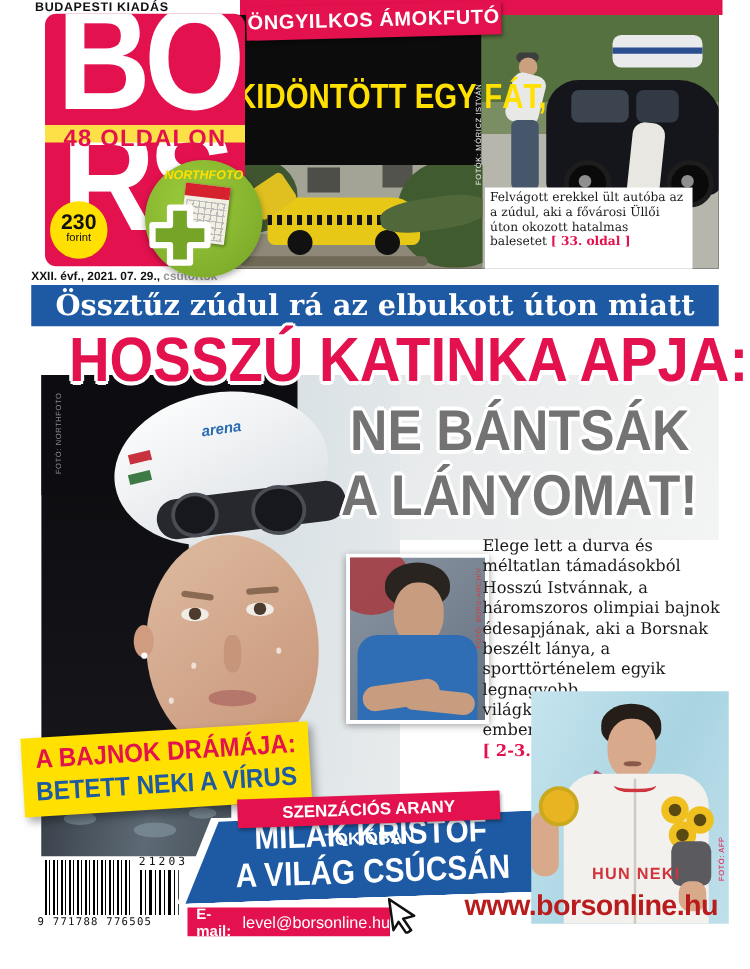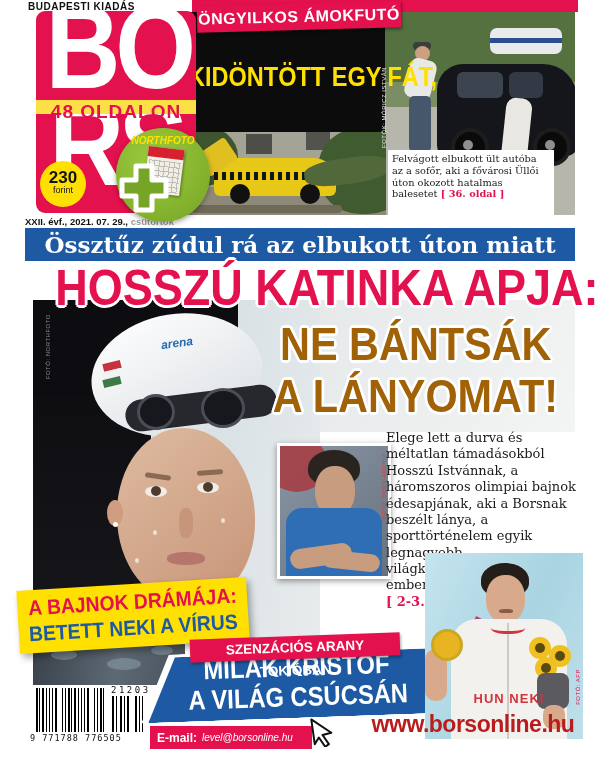--- a/index.html
+++ b/index.html
@@ -118,21 +118,21 @@
   .hp-eye{position:absolute;width:22px;height:11px;background:#f2ece6;border-radius:50%;overflow:hidden;}
   .hp-eye i{position:absolute;left:6px;top:0px;width:10px;height:10px;background:#4d3b2e;border-radius:50%;}
   .hp-nose{position:absolute;left:146px;top:208px;width:14px;height:30px;background:#c08a6e;
         border-radius:40%;opacity:.6;}
   .hp-lips{position:absolute;left:134px;top:252px;width:38px;height:13px;background:#b5766b;border-radius:45%;}
   .hp-ear{position:absolute;left:74px;top:200px;width:16px;height:26px;background:#cf9c80;border-radius:50%;}
   .hp-earring{position:absolute;left:80px;top:222px;width:5px;height:5px;background:#fff;border-radius:50%;}
   .hp-neck{position:absolute;left:108px;top:296px;width:76px;height:48px;background:#d2a084;border-radius:20% 20% 0 0;}
   .hp-drop{position:absolute;width:4px;height:5px;background:rgba(255,255,255,.65);border-radius:50%;}
   .credit-hosszu{position:absolute;left:12px;top:14px;color:#8b8b8b;}
-  .hl-blue{left:246px;top:318px;width:339px;text-align:center;color:#a16207;font-weight:bold;
+  .hl-blue{left:246px;top:318px;width:339px;text-align:center;color:#737373;font-weight:bold;
         font-size:46px;line-height:52px;white-space:nowrap;z-index:31;}
   .hl-blue .cx{transform:scaleX(.9);}
 
   .father{left:277px;top:443px;width:108px;height:130px;border:3px solid #fff;
         box-shadow:0 2px 6px rgba(0,0,0,.4);z-index:20;overflow:hidden;
         background:linear-gradient(135deg,#8a96a3,#66727f);}
   .fp-red{position:absolute;left:-14px;top:-10px;width:62px;height:56px;background:#a83a40;
         border-radius:50%;opacity:.85;}
   .fp-hair{position:absolute;left:28px;top:4px;width:52px;height:36px;background:#2a2420;
         border-radius:50% 50% 42% 42%;}
@@ -203,21 +203,21 @@
         background:repeating-linear-gradient(90deg,#000 0 1.6px,#fff 1.6px 3.4px,#000 3.4px 4.2px,#fff 4.2px 6.4px);}
   .barcode-addon{left:112px;top:696px;width:31px;height:36px;
         background:repeating-linear-gradient(90deg,#000 0 2px,#fff 2px 4.4px,#000 4.4px 5.2px,#fff 5.2px 7.6px);}
   .bc-digits{left:30px;top:733px;font-family:"DejaVu Sans Mono",monospace;font-size:8.5px;
         letter-spacing:1px;color:#111;}
   .bc-addon-digits{left:111px;top:685px;font-family:"DejaVu Sans Mono",monospace;font-size:9px;
         letter-spacing:2.5px;color:#111;}
   .email-bar{left:150px;top:726px;width:155px;height:23px;background:#e3114d;color:#fff;
         display:flex;align-items:center;padding-left:7px;z-index:45;}
   .email-bar .lbl{font-weight:bold;font-size:12px;margin-right:5px;}
-  .email-bar .val{font-size:10px;font-style:italic;}
+  .email-bar .val{font-size:13px;}
   .cursor{left:310px;top:717px;z-index:46;}
   .website{left:350px;top:711px;width:246px;text-align:center;color:#b91c1c;font-weight:bold;
         font-size:23px;letter-spacing:-.5px;z-index:50;white-space:nowrap;}
 </style>
 </head>
 <body>
 
 <div id="page">
 
   <span class="abs edition">BUDAPESTI KIADÁS</span>
@@ -287,21 +287,21 @@
       </div>
       <div class="tp-branch"></div>
       <div class="tp-debris"></div>
     </div>
 
     <div class="hl-y" style="top:51px;">
       <span class="cx">KIDÖNTÖTT EGY FÁT,</span>
     </div>
 
     <div class="caption">
-      <span>Felvágott elbukott ült autóba az a sofőr, aki a fővárosi Üllői úton okozott hatalmas balesetet </span><b>[ 36. oldal ]</b>
+      <span>Felvágott erekkel ült autóba az a zúdul, aki a fővárosi Üllői úton okozott hatalmas balesetet </span><b>[ 33. oldal ]</b>
     </div>
     <div class="vtxt credit-crash">FOTÓK: MÓRICZ ISTVÁN</div>
   </div>
 
   <div class="abs kicker-red">ÖNGYILKOS ÁMOKFUTÓ</div>
 
   <div class="abs blue-bar">Össztűz zúdul rá az elbukott úton miatt</div>
 
   <div class="abs hl-red ow3">
     <span class="cx">HOSSZÚ KATINKA APJA:</span>

